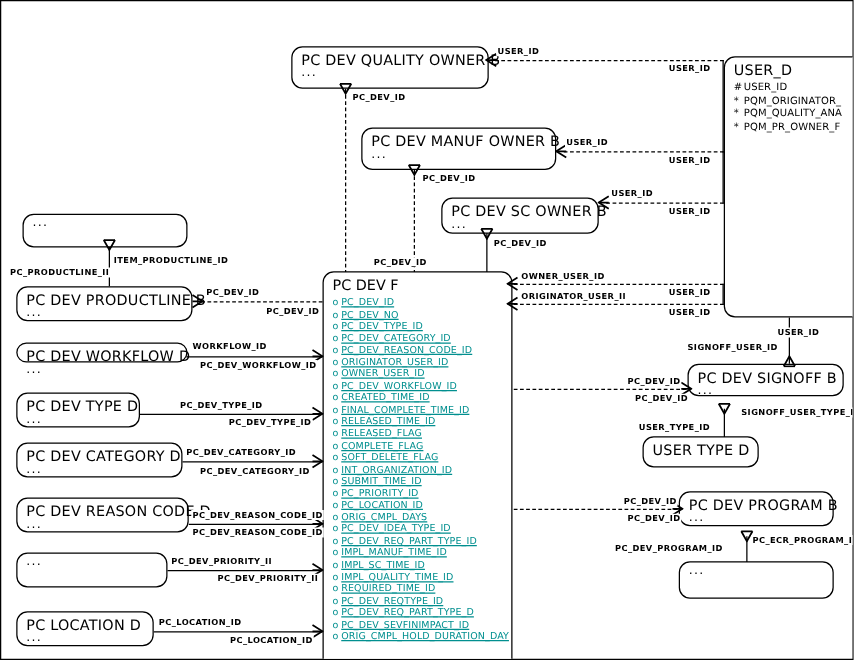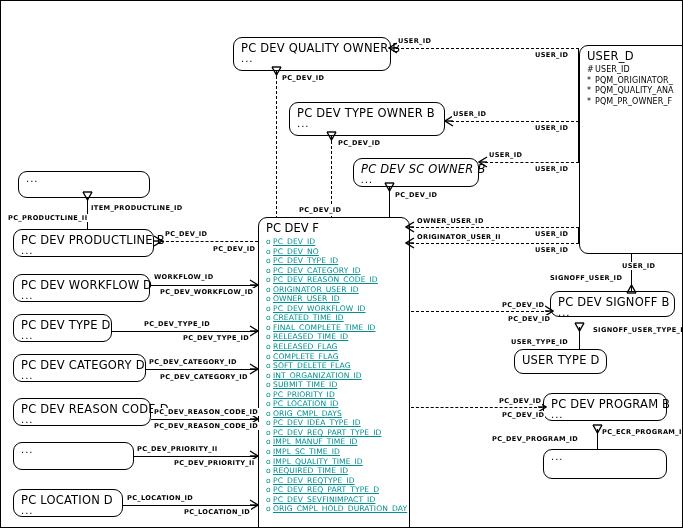--- a/index.html
+++ b/index.html
@@ -360,39 +360,39 @@
   <div class="rlab" style="left:500px; top:410px;">PC_DEV_ID</div>
   <div class="rlab" style="left:490px; top:434px;">PC_DEV_PROGRAM_ID</div>
   <div class="rlab" style="left:600px; top:427px;">PC_ECR_PROGRAM_ID</div>
 
   <div class="entity" style="left:232px; top:36px; width:158px; height:34px;">
     <div class="ename">PC DEV QUALITY OWNER B</div>
     <div class="ellip">...</div>
   </div>
 
   <div class="entity" style="left:288px; top:101px; width:156px; height:34px;">
-    <div class="ename">PC DEV TYPE OWNER B</div>
-    <div class="ellip">...</div>
-  </div>
-
-  <div class="entity" style="left:352px; top:157px; width:126px; height:29px;font-style:italic;">
+    <div class="ename">PC DEV MANUF OWNER B</div>
+    <div class="ellip">...</div>
+  </div>
+
+  <div class="entity" style="left:352px; top:157px; width:126px; height:29px;">
     <div class="ename">PC DEV SC OWNER B</div>
     <div class="ellip">...</div>
   </div>
 
   <div class="entity" style="left:17px; top:170px; width:132px; height:27px;">
     <div class="ellip">...</div>
   </div>
 
   <div class="entity" style="left:12px; top:228px; width:141px; height:28px;">
     <div class="ename">PC DEV PRODUCTLINE B</div>
     <div class="ellip">...</div>
   </div>
 
-  <div class="entity" style="left:12px; top:273px; width:137px; height:28px;">
+  <div class="entity" style="left:12px; top:273px; width:137px; height:16px;">
     <div class="ename">PC DEV WORKFLOW D</div>
     <div class="ellip">...</div>
   </div>
 
   <div class="entity" style="left:12px; top:313px; width:99px; height:28px;">
     <div class="ename">PC DEV TYPE D</div>
     <div class="ellip">...</div>
   </div>
 
   <div class="entity" style="left:12px; top:353px; width:133px; height:28px;">

